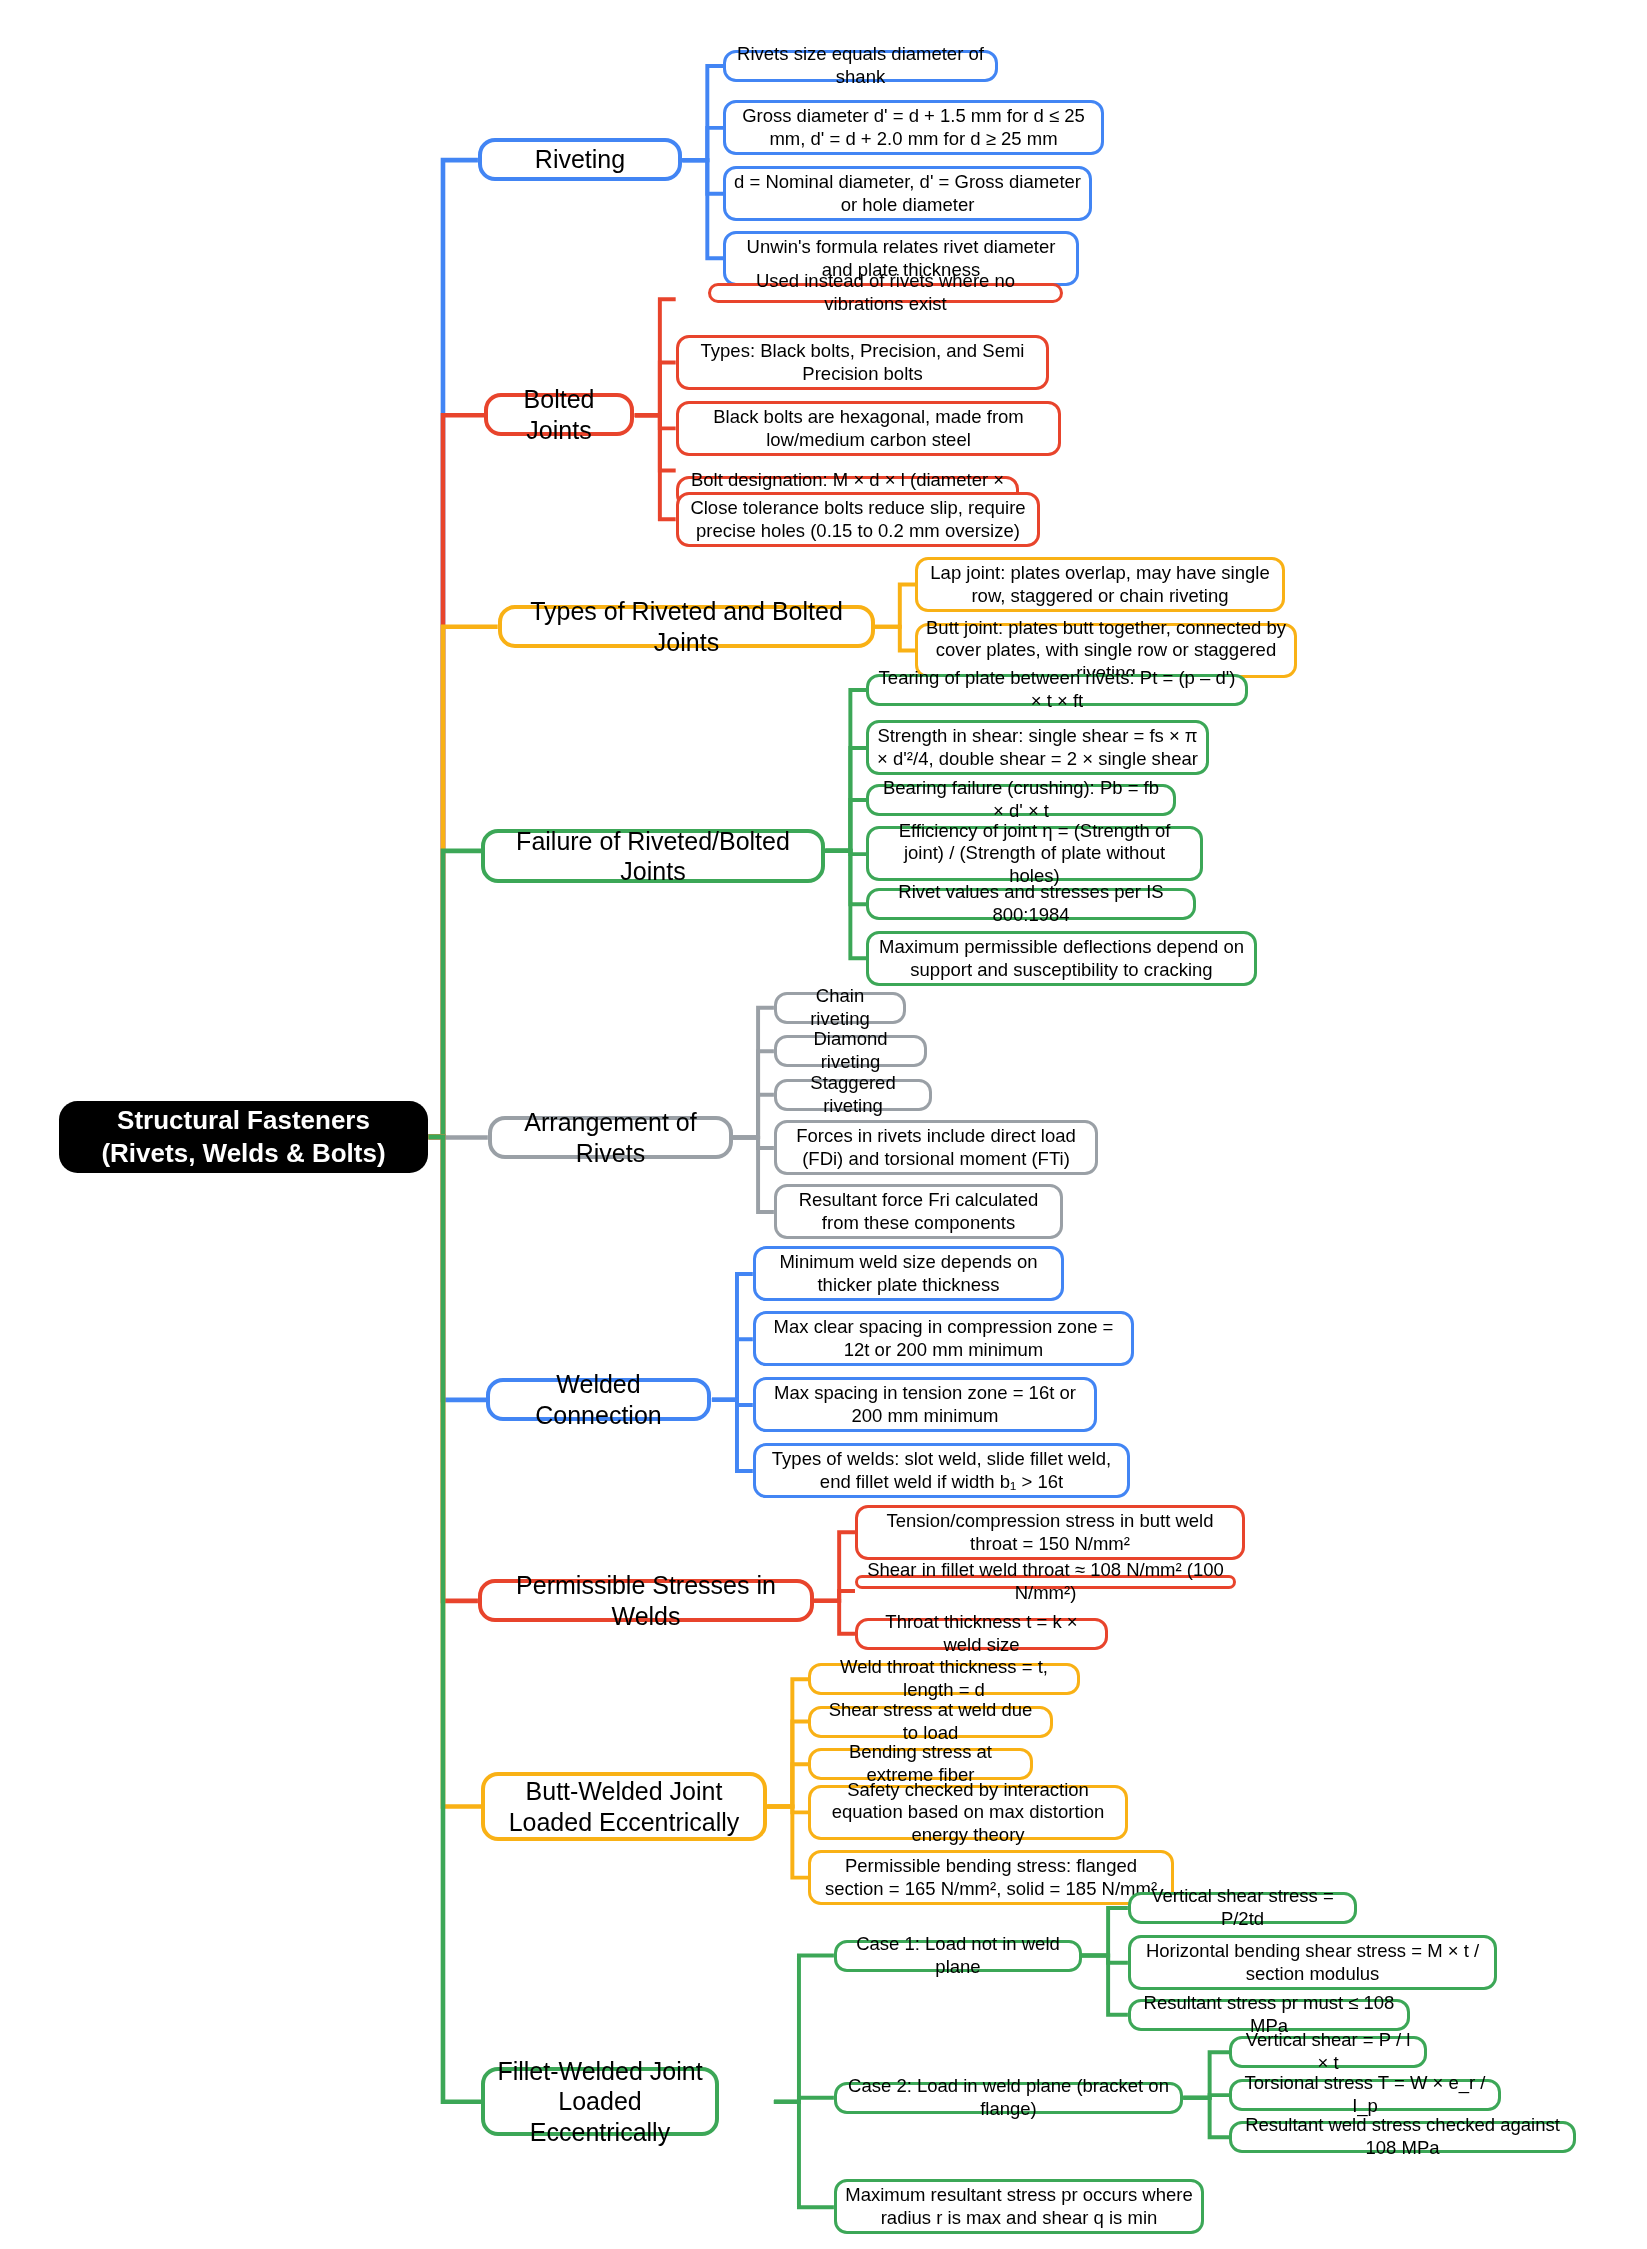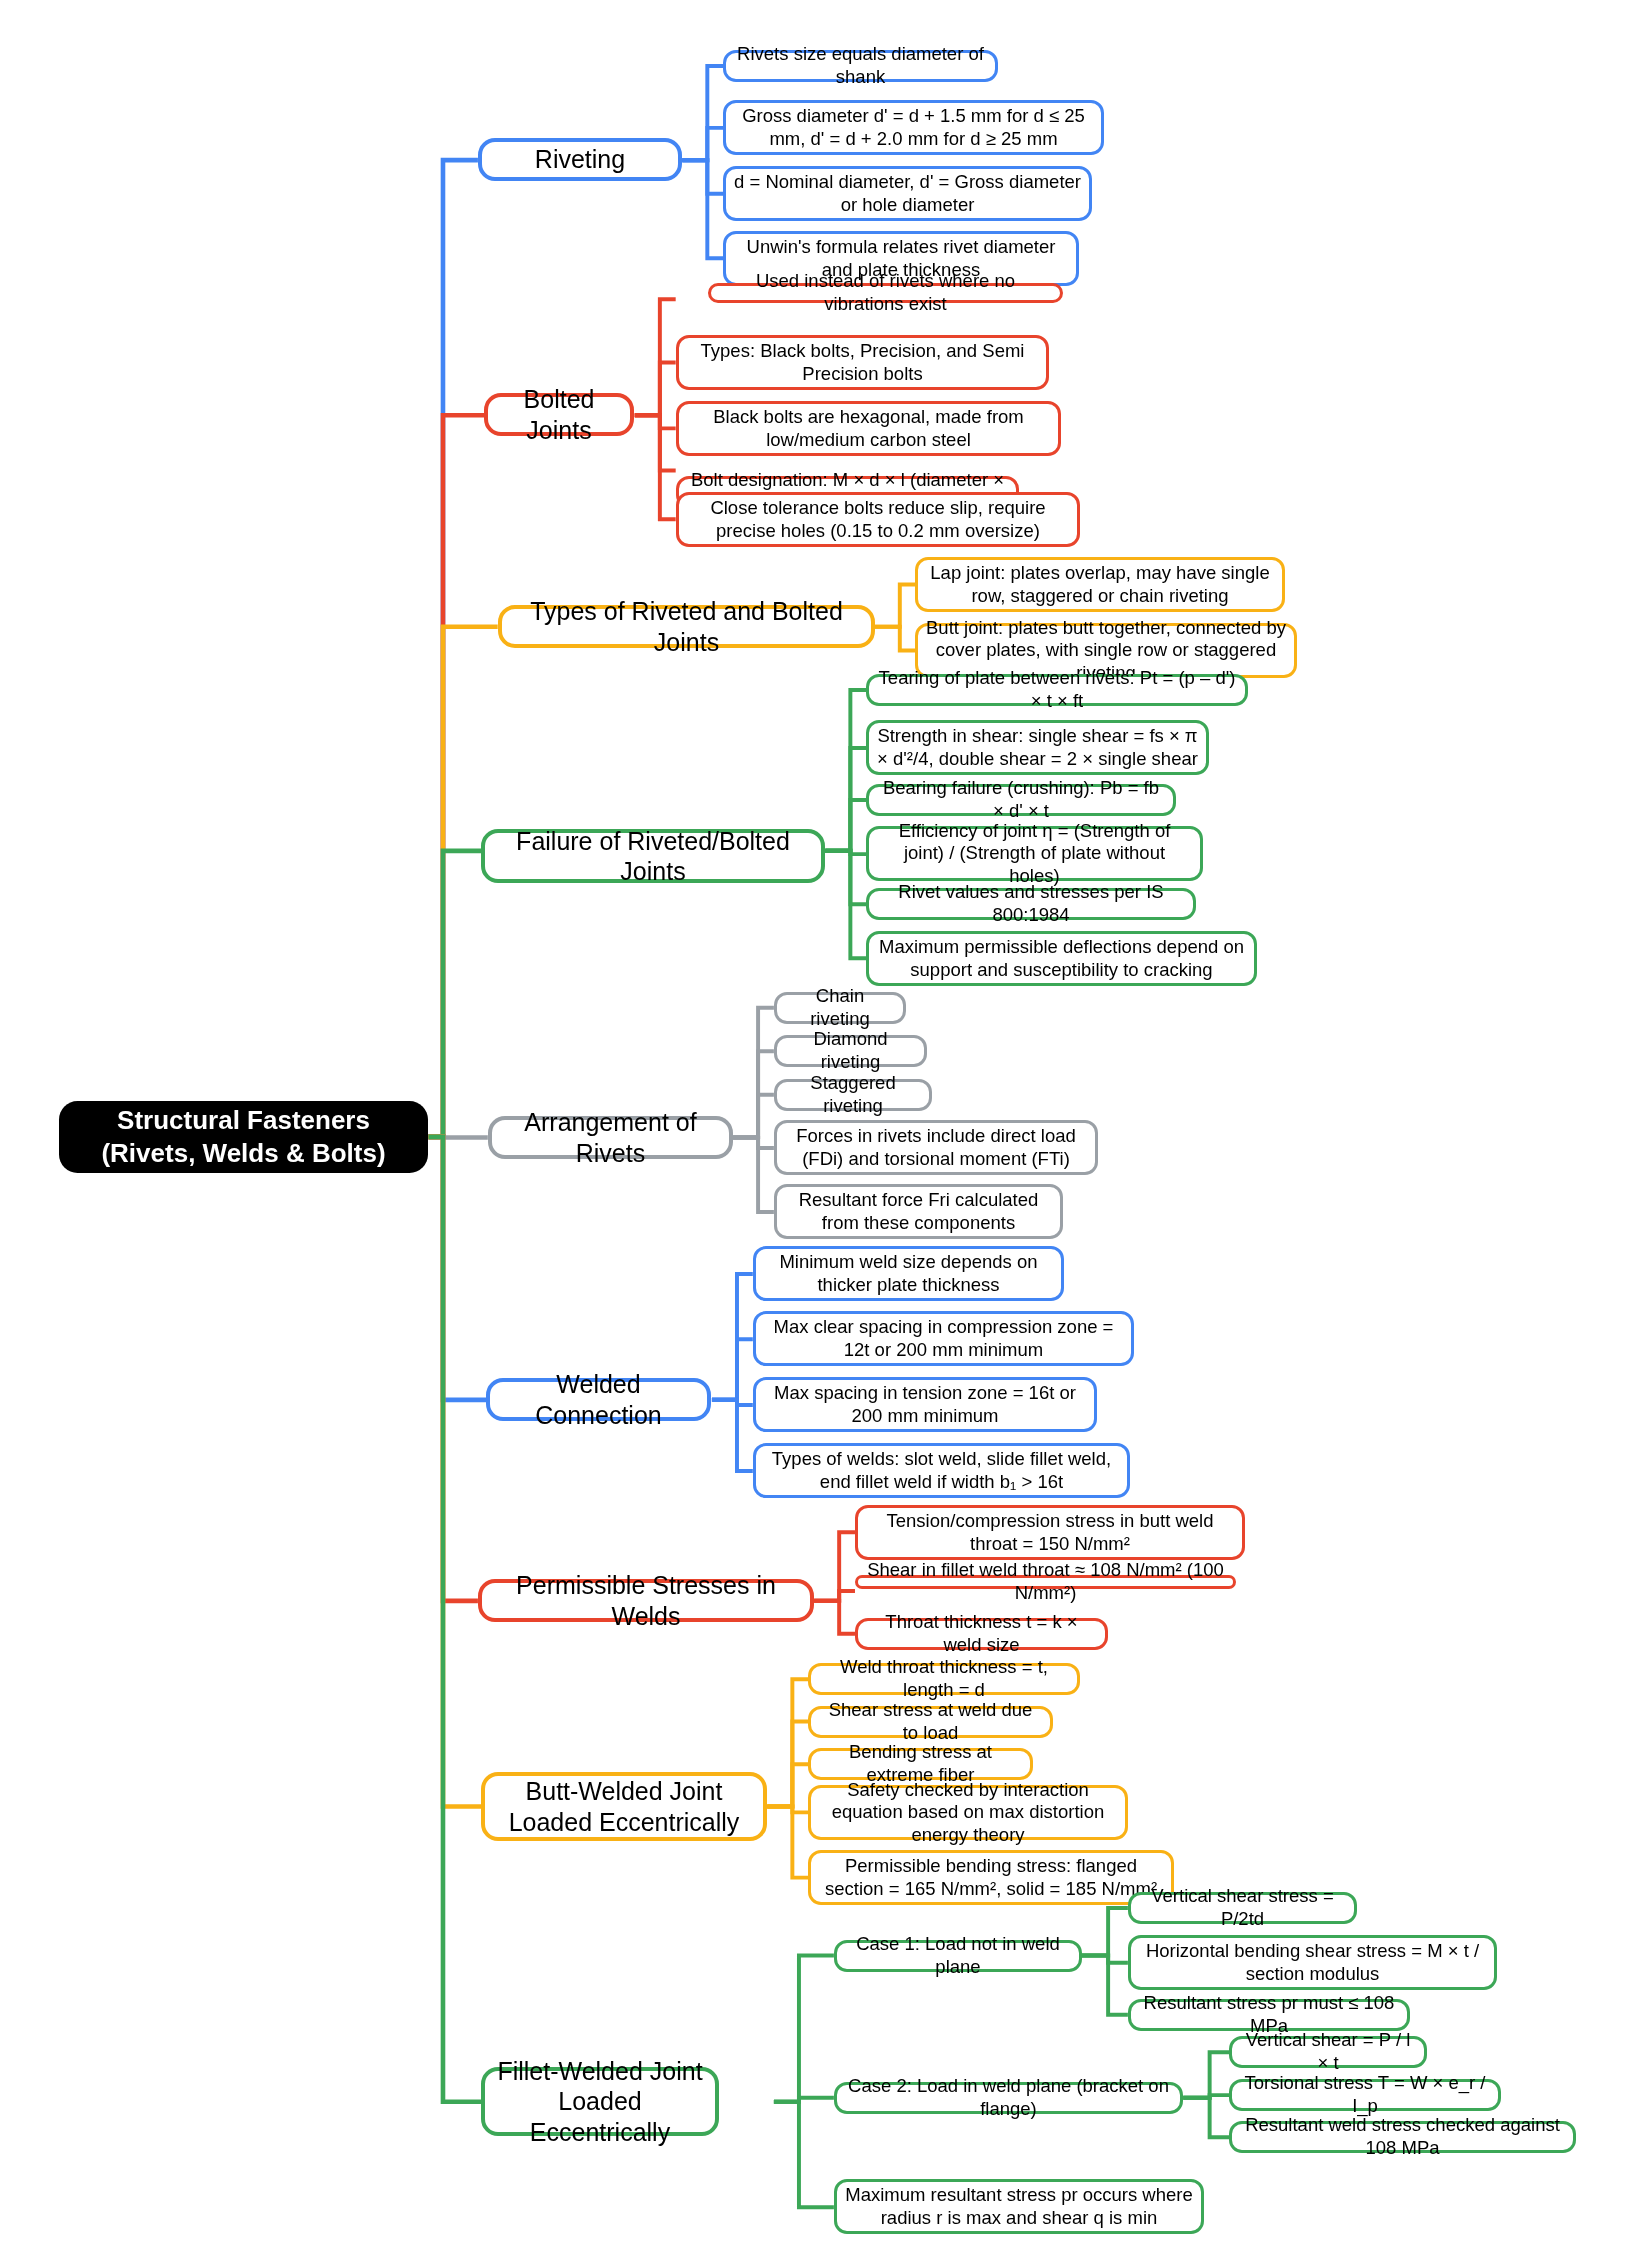--- a/index.html
+++ b/index.html
@@ -157,21 +157,21 @@
       </div>
       <div class="node leaf" style="left: 676px; top: 335px; width: 373px; height: 55px; border-color: rgb(232, 68, 44);">
         <span>Types: Black bolts, Precision, and Semi Precision bolts</span>
       </div>
       <div class="node leaf" style="left: 676px; top: 401px; width: 385px; height: 55px; border-color: rgb(232, 68, 44);">
         <span>Black bolts are hexagonal, made from low/medium carbon steel</span>
       </div>
       <div class="node leaf" style="left: 676px; top: 476px; width: 343px; height: 32px; border-color: rgb(232, 68, 44);">
         <span>Bolt designation: M × d × l (diameter × length)</span>
       </div>
-      <div class="node leaf" style="left: 676px; top: 492px; width: 404px; height: 55px; border-color: rgb(232, 68, 44);">
+      <div class="node leaf" style="left: 676px; top: 492px; width: 364px; height: 55px; border-color: rgb(232, 68, 44);">
         <span>Close tolerance bolts reduce slip, require precise holes (0.15 to 0.2 mm oversize)</span>
       </div>
       <div class="node branch" style="left: 498px; top: 605px; width: 377px; height: 43px; border-color: rgb(249, 177, 21);">
         <span>Types of Riveted and Bolted Joints</span>
       </div>
       <div class="node leaf" style="left: 915px; top: 557px; width: 370px; height: 55px; border-color: rgb(249, 177, 21);">
         <span>Lap joint: plates overlap, may have single row, staggered or chain riveting</span>
       </div>
       <div class="node leaf" style="left: 915px; top: 623px; width: 382px; height: 55px; border-color: rgb(249, 177, 21);">
         <span>Butt joint: plates butt together, connected by cover plates, with single row or staggered riveting</span>

